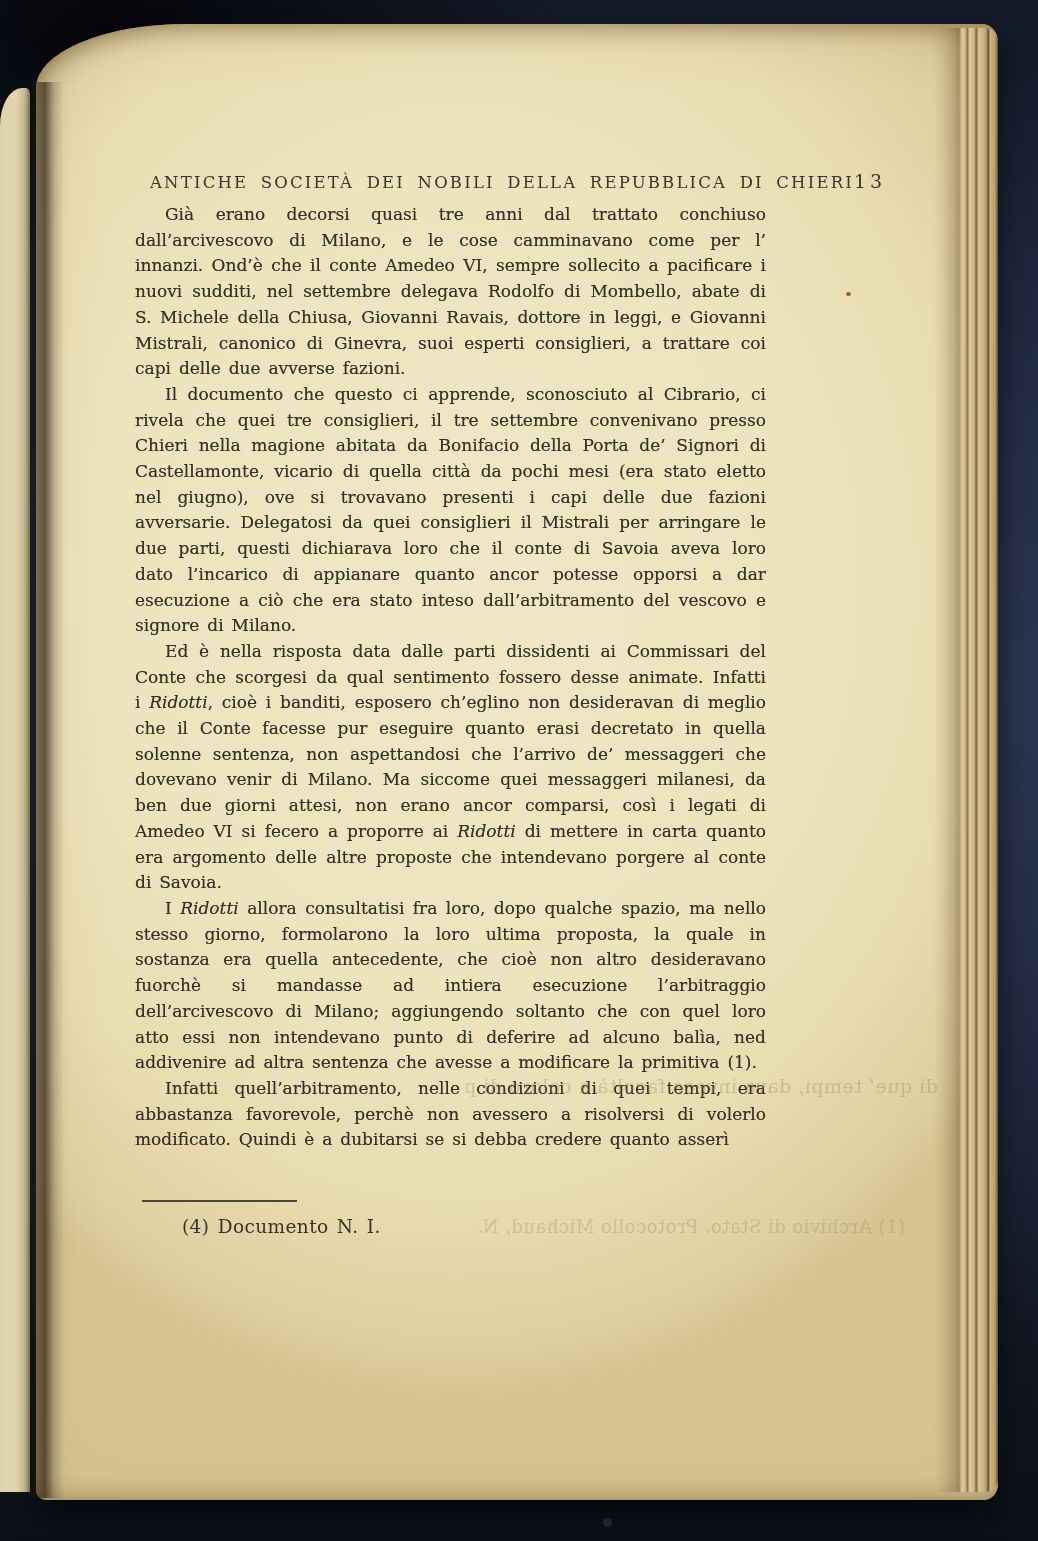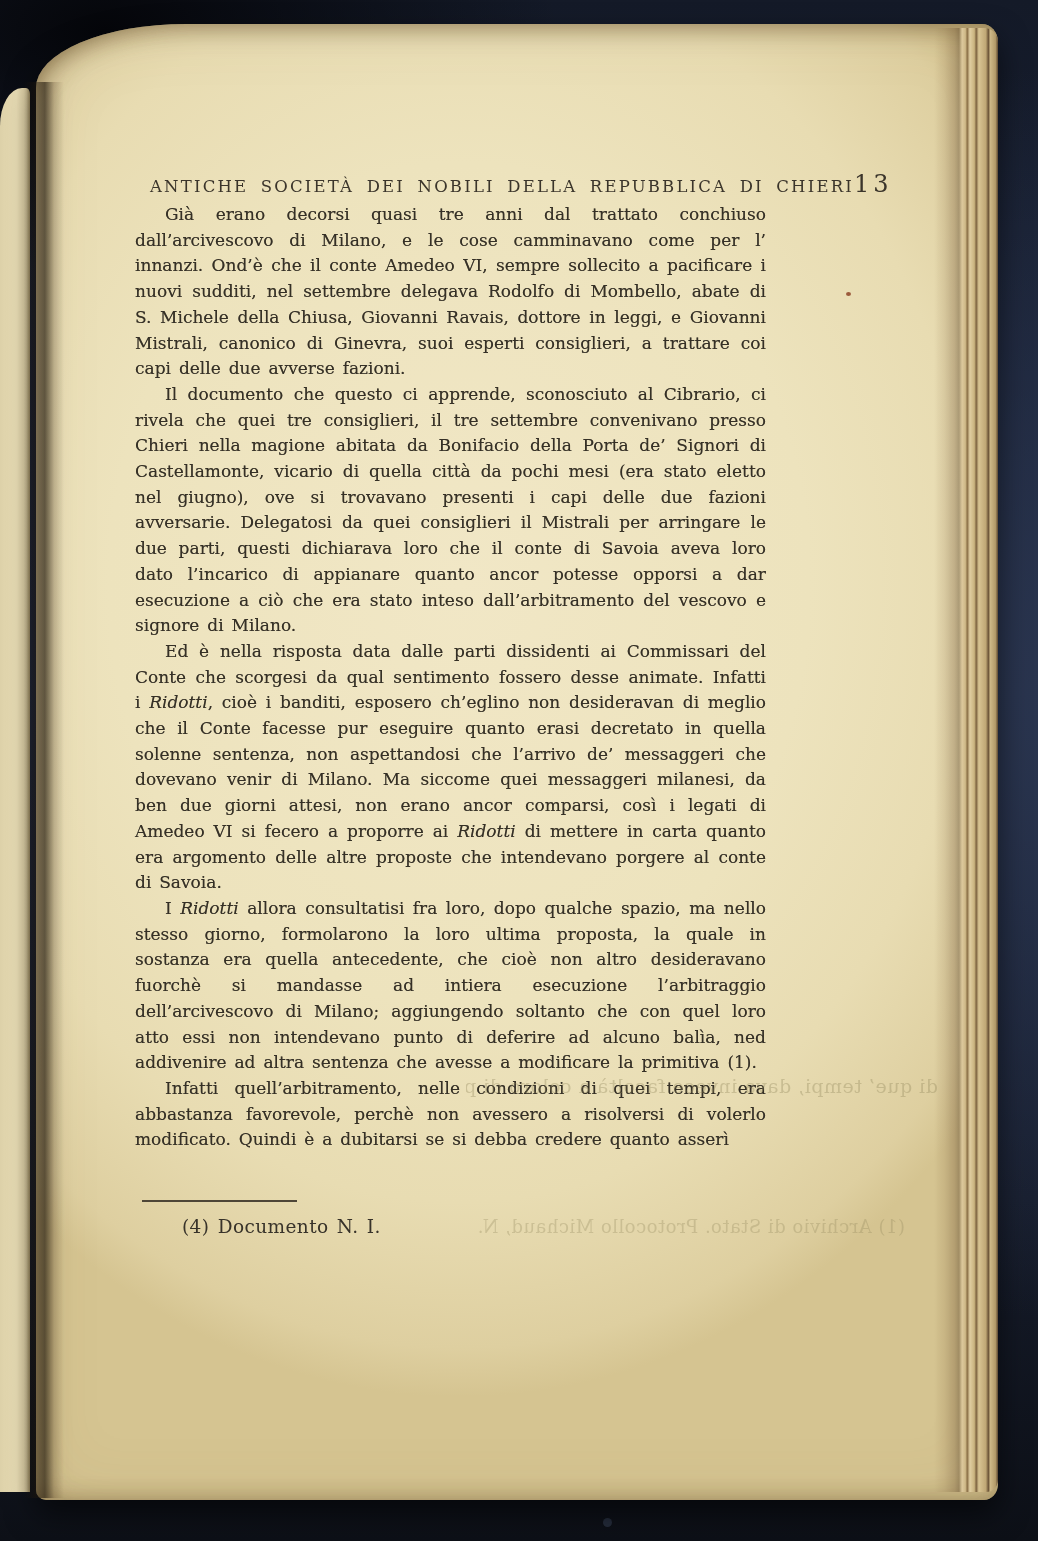--- a/index.html
+++ b/index.html
@@ -50,21 +50,21 @@
   }
   .speck{position:absolute;left:810px;top:268px;width:5px;height:4px;border-radius:50%;
     background:#8d4326;opacity:.85;}
   
   .header{
     position:absolute;left:114px;top:146px;width:601px;
     display:flex;justify-content:space-between;align-items:baseline;
     color:#3b352b;
   }
   .running-title{font-size:16.5px;letter-spacing:2.2px;word-spacing:5px;white-space:nowrap;}
-  .page-number{font-size:24px;letter-spacing:4px;}
+  .page-number{font-size:19px;letter-spacing:4px;}
   
   .text-block{
     position:absolute;left:99px;top:178px;width:631px;
     font-size:17px;line-height:25.7px;color:#353026;
     text-align:justify;word-spacing:2.5px;
     text-shadow:0 0 .4px rgba(53,48,38,.55);
   }
   .text-block p{margin:0;text-indent:30px;}
   .text-block i{font-style:italic;}
   

